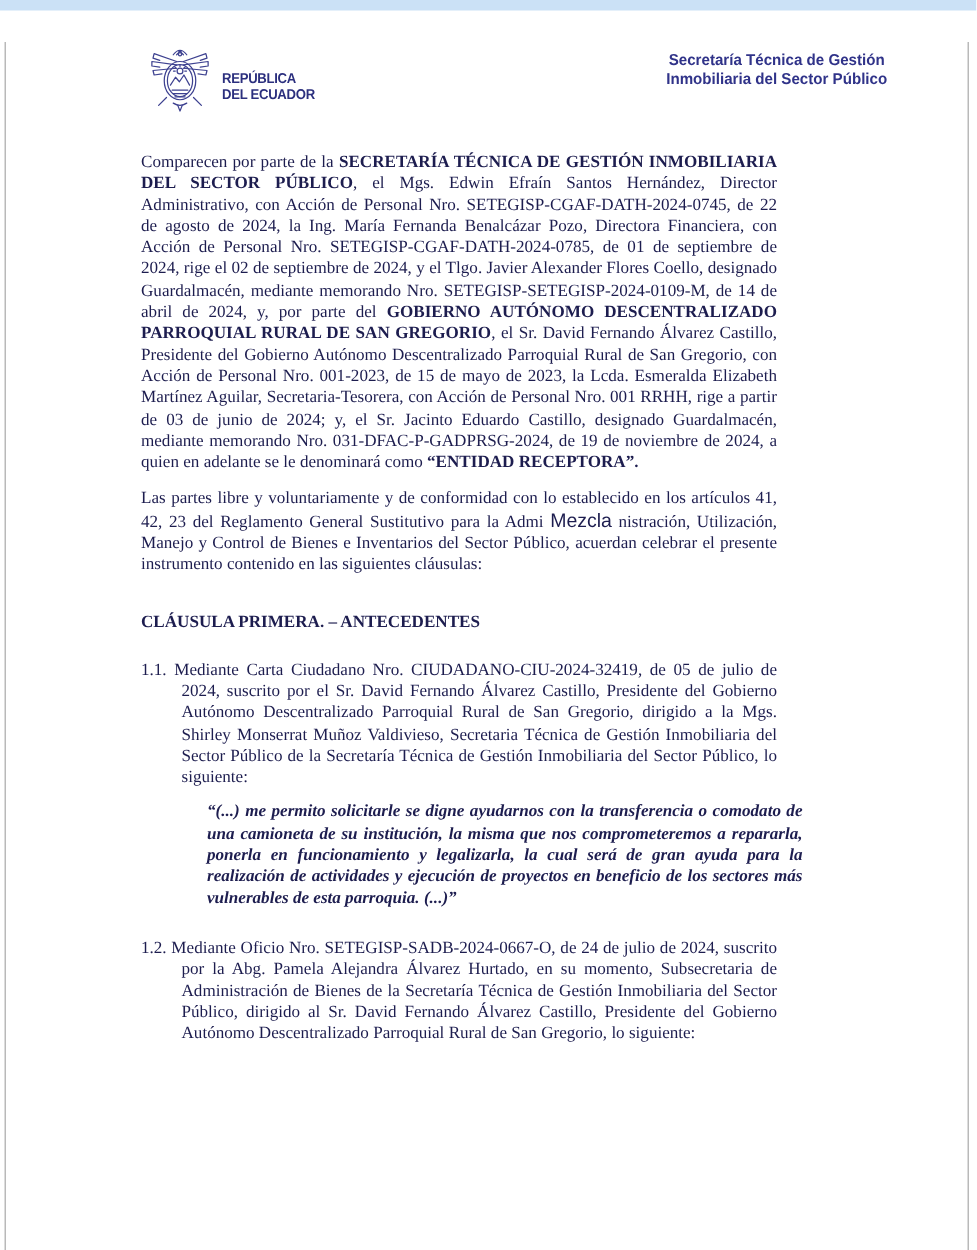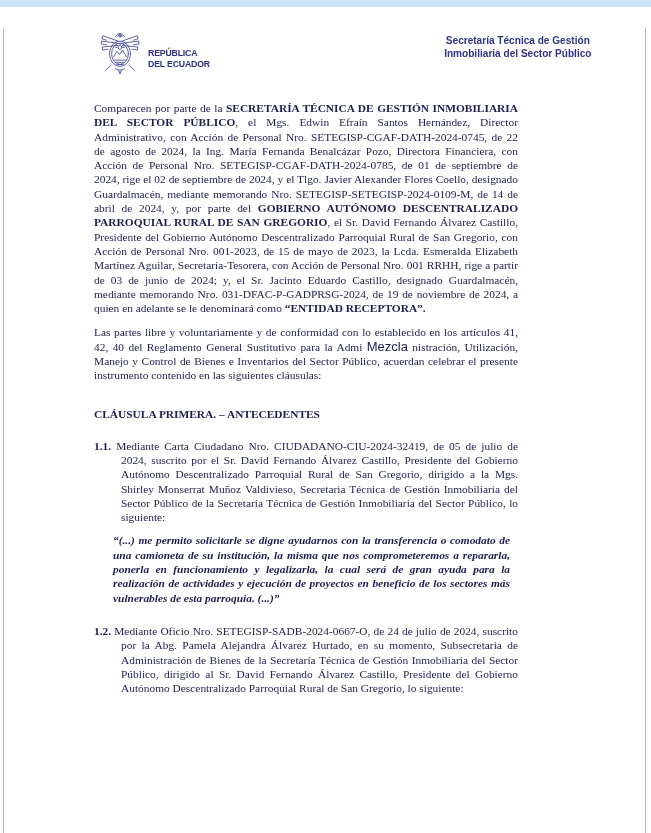--- a/index.html
+++ b/index.html
@@ -67,23 +67,23 @@
   }
   .para + .para{ margin-top:10px; }
   .b{ font-weight:700; }
   .sans{ font-family:"Liberation Sans", sans-serif; font-size:13px; }
   .clause-heading{ margin-top:25px; }
   .item{
     margin-top:19px; width:424px;
     font-size:11.4px; line-height:14.3px; text-align:justify;
     padding-left:27px; text-indent:-27px;
   }
-  .item .num{ font-weight:700; }
+  .item .num{ font-weight:400; }
   .quote{
-    margin-top:9px; margin-left:19px; width:397px;
+    margin-top:9px; margin-left:44px; width:397px;
     font-size:11.4px; line-height:14.3px; text-align:justify;
     font-weight:700; font-style:italic;
   }
 </style>
 </head>
 <body>
 
 <div class="top-strip"></div>
 
 <div class="page">
@@ -122,21 +122,21 @@
     </div>
   </header>
 
   <main class="content">
 
 
 
 
     <p class="para"><span>Comparecen por parte de la </span><span class="b">SECRETARÍA TÉCNICA DE GESTIÓN INMOBILIARIA DEL SECTOR PÚBLICO</span><span>, el Mgs. Edwin Efraín Santos Hernández, Director Administrativo, con Acción de Personal Nro. SETEGISP-CGAF-DATH-2024-0745, de 22 de agosto de 2024, la Ing. María Fernanda Benalcázar Pozo, Directora Financiera, con Acción de Personal Nro. SETEGISP-CGAF-DATH-2024-0785, de 01 de septiembre de 2024, rige el 02 de septiembre de 2024, y el Tlgo. Javier Alexander Flores Coello, designado Guardalmacén, mediante memorando Nro. SETEGISP-SETEGISP-2024-0109-M, de 14 de abril de 2024, y, por parte del </span><span class="b">GOBIERNO AUTÓNOMO DESCENTRALIZADO PARROQUIAL RURAL DE SAN GREGORIO</span><span>, el Sr. David Fernando Álvarez Castillo, Presidente del Gobierno Autónomo Descentralizado Parroquial Rural de San Gregorio, con Acción de Personal Nro. 001-2023, de 15 de mayo de 2023, la Lcda. Esmeralda Elizabeth Martínez Aguilar, Secretaria-Tesorera, con Acción de Personal Nro. 001 RRHH, rige a partir de 03 de junio de 2024; y, el Sr. Jacinto Eduardo Castillo, designado Guardalmacén, mediante memorando Nro. 031-DFAC-P-GADPRSG-2024, de 19 de noviembre de 2024, a quien en adelante se le denominará como </span><span class="b">“ENTIDAD RECEPTORA”.</span></p>
 
-    <p class="para"><span>Las partes libre y voluntariamente y de conformidad con lo establecido en los artículos 41, 42, 40 del Reglamento General Sustitutivo para la Admi </span><span class="sans">Mezcla</span><span> nistración, Utilización, Manejo y Control de Bienes e Inventarios del Sector Público, acuerdan celebrar el presente instrumento contenido en las siguientes cláusulas:</span></p>
+    <p class="para"><span>Las partes libre y voluntariamente y de conformidad con lo establecido en los artículos 41, 42, 23 del Reglamento General Sustitutivo para la Admi </span><span class="sans">Mezcla</span><span> nistración, Utilización, Manejo y Control de Bienes e Inventarios del Sector Público, acuerdan celebrar el presente instrumento contenido en las siguientes cláusulas:</span></p>
 
     <h2 class="section clause-heading">CLÁUSULA PRIMERA. – ANTECEDENTES</h2>
 
     <p class="item"><span class="num">1.1.</span> <span>Mediante Carta Ciudadano Nro. CIUDADANO-CIU-2024-32419, de 05 de julio de 2024, suscrito por el Sr. David Fernando Álvarez Castillo, Presidente del Gobierno Autónomo Descentralizado Parroquial Rural de San Gregorio, dirigido a la Mgs. Shirley Monserrat Muñoz Valdivieso, Secretaria Técnica de Gestión Inmobiliaria del Sector Público de la Secretaría Técnica de Gestión Inmobiliaria del Sector Público, lo siguiente:</span></p>
 
     <p class="quote">“(...) me permito solicitarle se digne ayudarnos con la transferencia o comodato de una camioneta de su institución, la misma que nos comprometeremos a repararla, ponerla en funcionamiento y legalizarla, la cual será de gran ayuda para la realización de actividades y ejecución de proyectos en beneficio de los sectores más vulnerables de esta parroquia. (...)”</p>
 
     <p class="item"><span class="num">1.2.</span> <span>Mediante Oficio Nro. SETEGISP-SADB-2024-0667-O, de 24 de julio de 2024, suscrito por la Abg. Pamela Alejandra Álvarez Hurtado, en su momento, Subsecretaria de Administración de Bienes de la Secretaría Técnica de Gestión Inmobiliaria del Sector Público, dirigido al Sr. David Fernando Álvarez Castillo, Presidente del Gobierno Autónomo Descentralizado Parroquial Rural de San Gregorio, lo siguiente:</span></p>
 
   </main>

